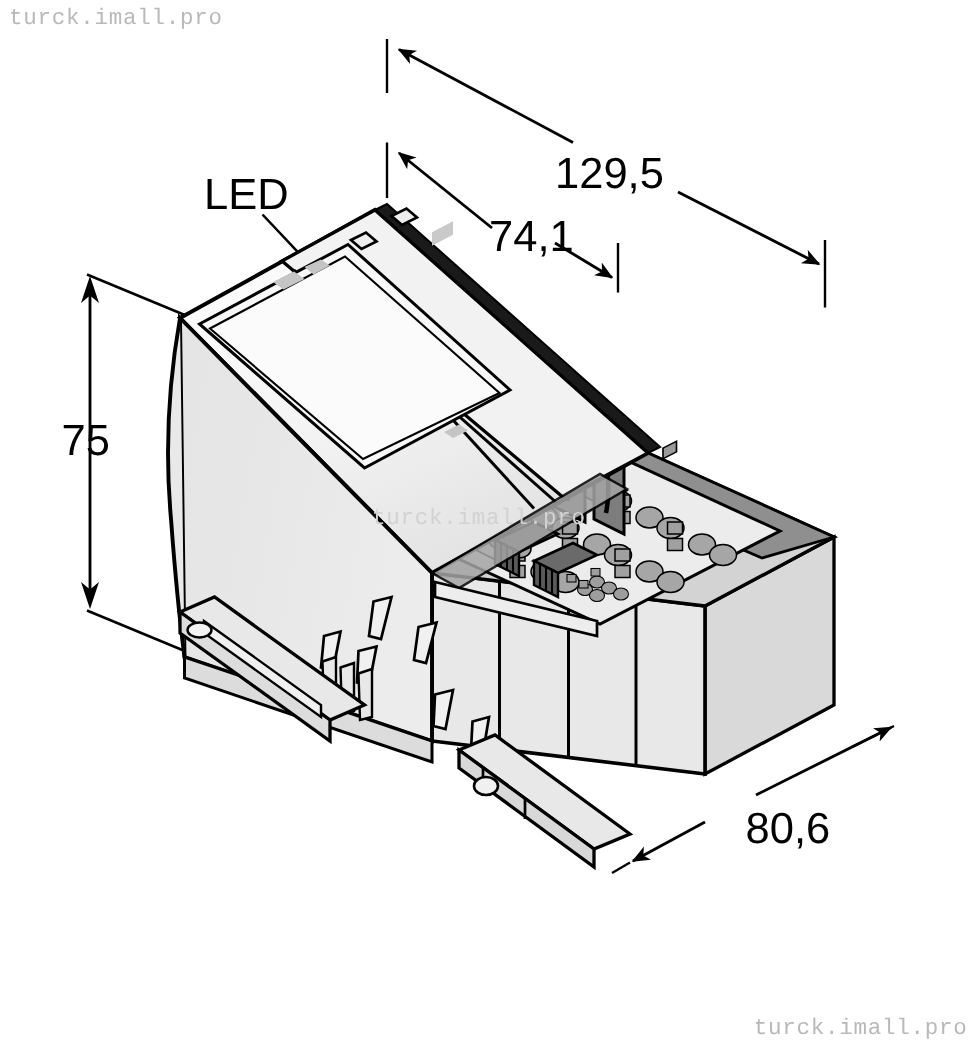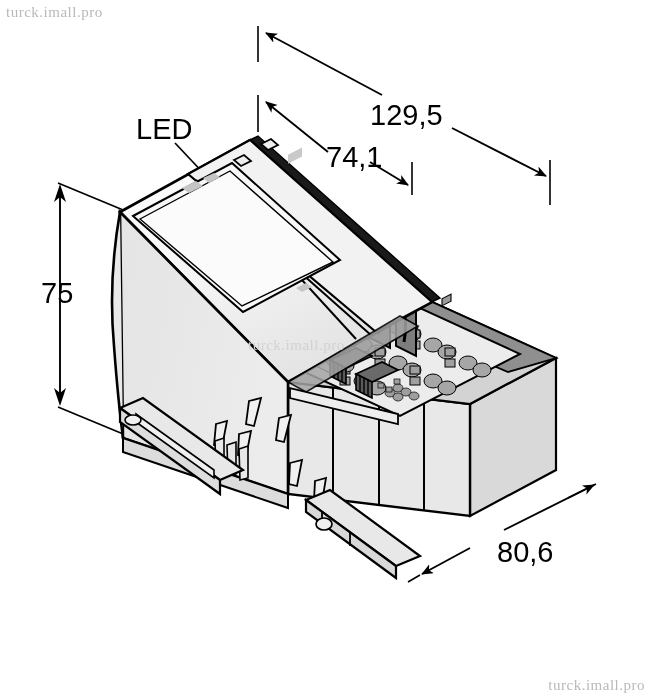--- a/index.html
+++ b/index.html
@@ -22,21 +22,21 @@
     width: 653px;
     height: 700px;
   }
   svg#drawing {
     display: block;
     width: 653px;
     height: 700px;
   }
   .wm {
     position: absolute;
-    font-family: Liberation Serif, serif;
+    font-family: Liberation Mono, monospace;
     font-size: 15px;
     color: #b9b9b9;
     letter-spacing: 0.5px;
     white-space: nowrap;
     user-select: none;
   }
   #wm-tl { left: 6px; top: 4px; }
   #wm-br { right: 8px; bottom: 6px; }
   #wm-ctr {
     left: 248px; top: 337px;

